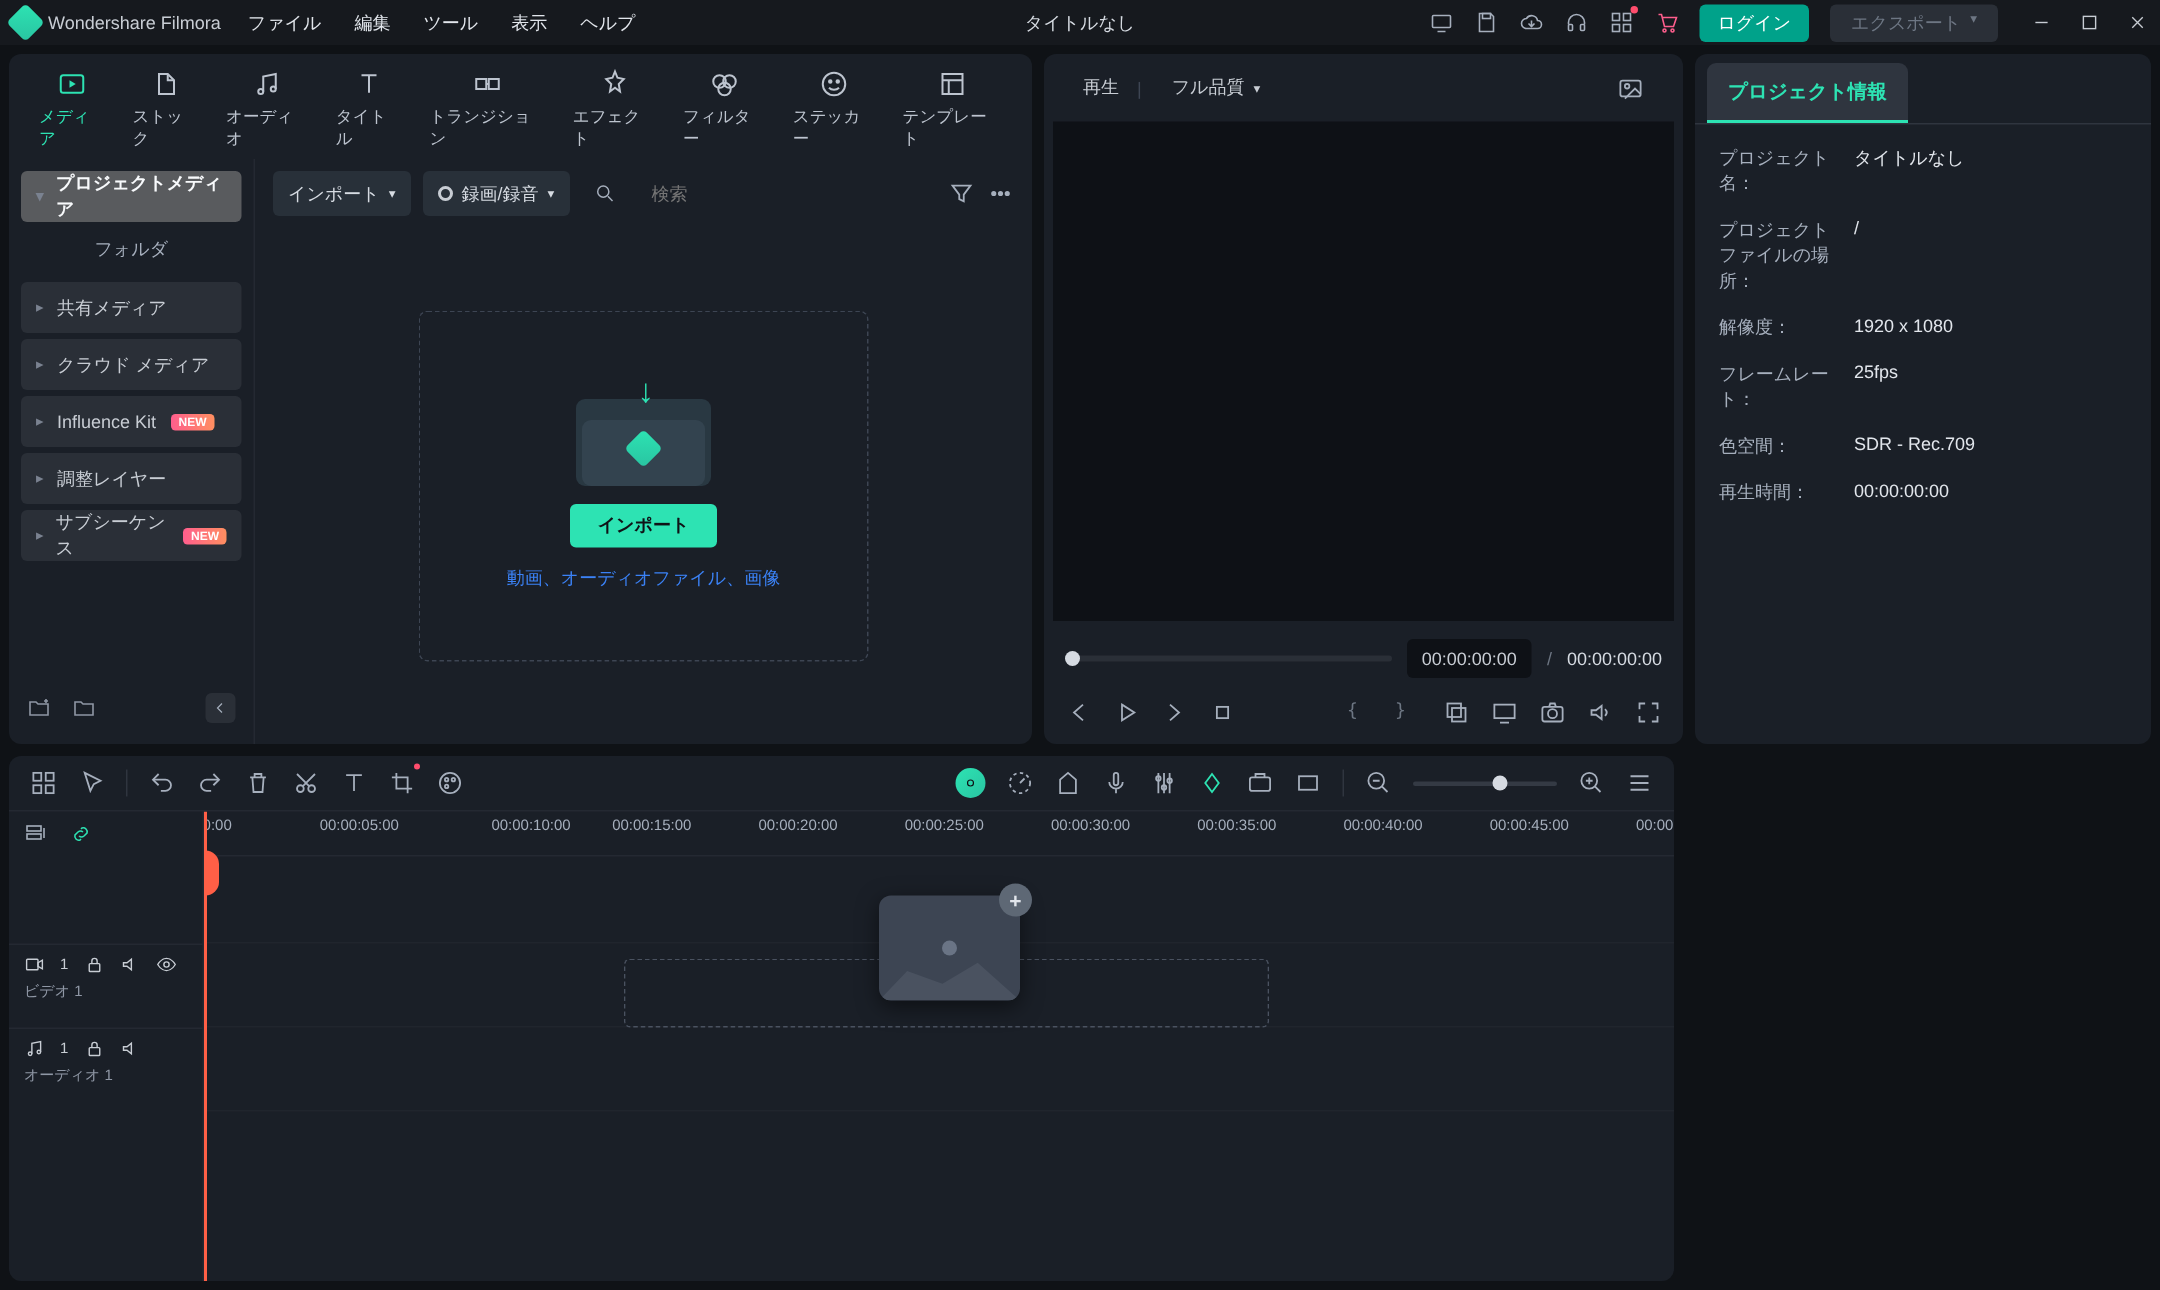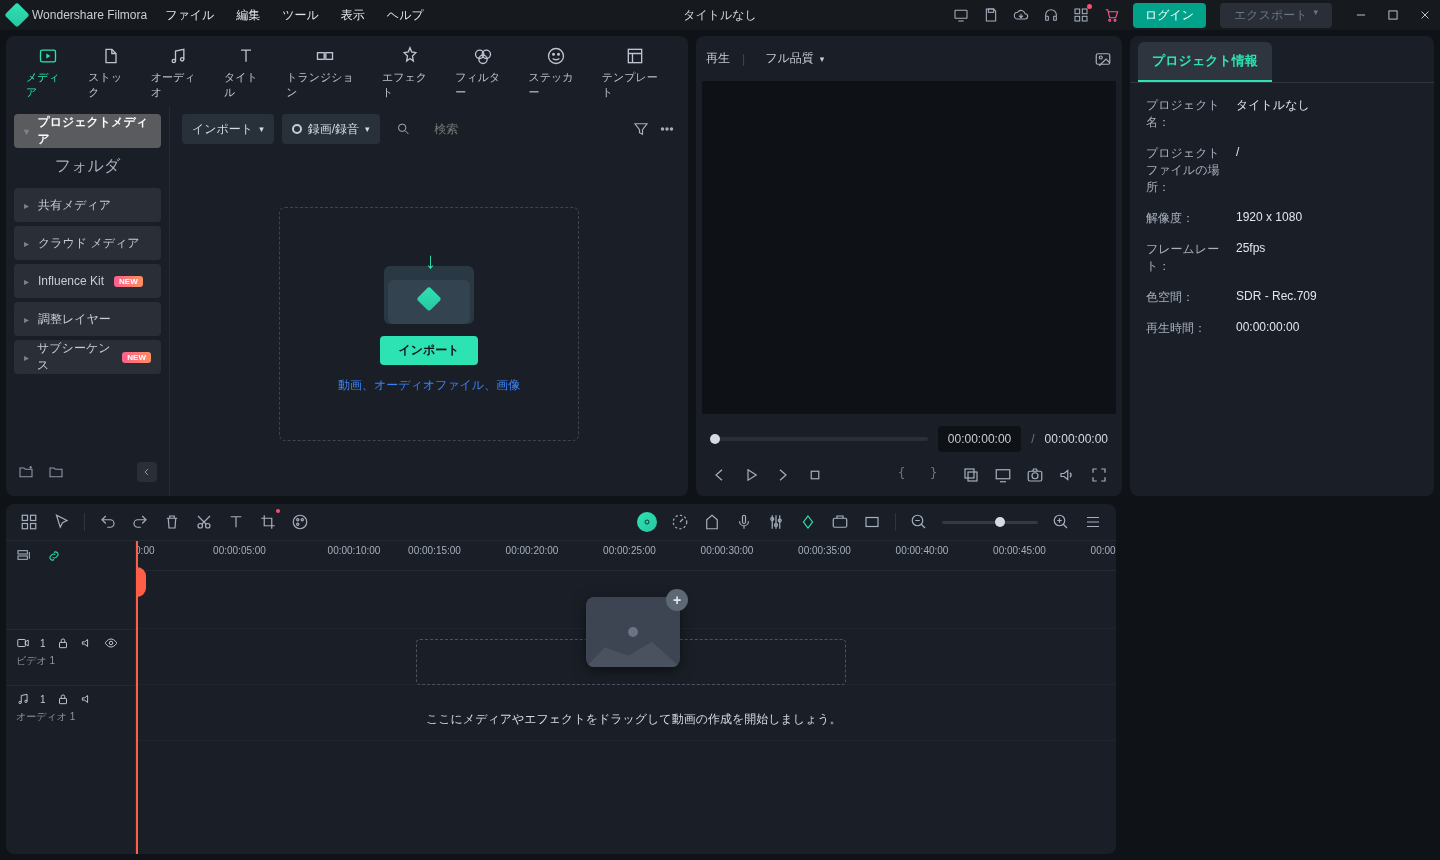--- a/index.html
+++ b/index.html
@@ -167,21 +167,21 @@
   cursor: pointer;
 }
 .side-item.active { background: #595b5e; color: #f8fafc; font-weight: 600; }
 .side-item.sub { background: #2a2f37; margin-top: 4px; }
 .side-item .chev {
   width: 8px;
   display: inline-block;
   color: #7a8290;
   font-size: 10px;
 }
-.side-folder { text-align: center; height: 36px; line-height: 36px; color: #a6afbd; font-size: 16px;}
+.side-folder { text-align: center; height: 36px; line-height: 36px; color: #a6afbd; font-size: 12px;}
 .badge-new {
   background: linear-gradient(90deg, #ff5e8d, #ff8f60);
   color: #fff;
   font-size: 8px;
   padding: 1px 5px;
   border-radius: 3px;
   margin-left: 4px;
   font-weight: 700;
 }
 .side-footer {
@@ -298,21 +298,21 @@
   font-size: 12px;
   font-weight: 600;
 }
 .dz-hint { color: #3b82f6; font-size: 12px;}
 
 
 .preview-top {
   display: flex;
   align-items: center;
   gap: 12px;
-  padding: 10px 10px;
+  padding: 10px 26px;
 }
 .preview-top .sep { color: #3d4553; }
 .quality-dd {
   display: flex; align-items:center; gap: 6px;
   padding: 4px 8px;
 }
 .preview-top .snap-ico { margin-left: auto; color: #a6afbd;}
 .preview-video {
   flex: 1;
   background: #0e1116;
@@ -1139,17 +1139,16 @@
       <div class="tracks-area">
         <div class="track-row" style="height:58px"></div>
         <div class="track-row"></div>
         <div class="track-row"></div>
         <div class="placeholder-clip"></div>
         <div class="media-thumb">
           <div class="dot"></div>
           <div class="hill"></div>
           <div class="plus">+</div>
         </div>
-        <div class="drag-hint">ここにメディアやエフェクトをドラッグして動画の作成を開始しましょう。</div>
       </div>
     </div>
   </div>
 </div>
 
 </body></html>

